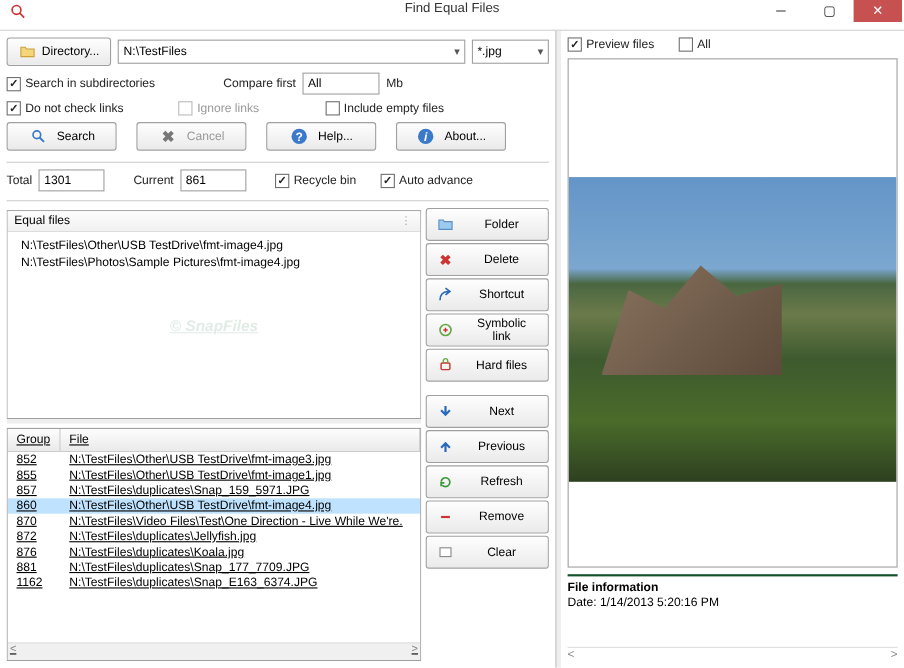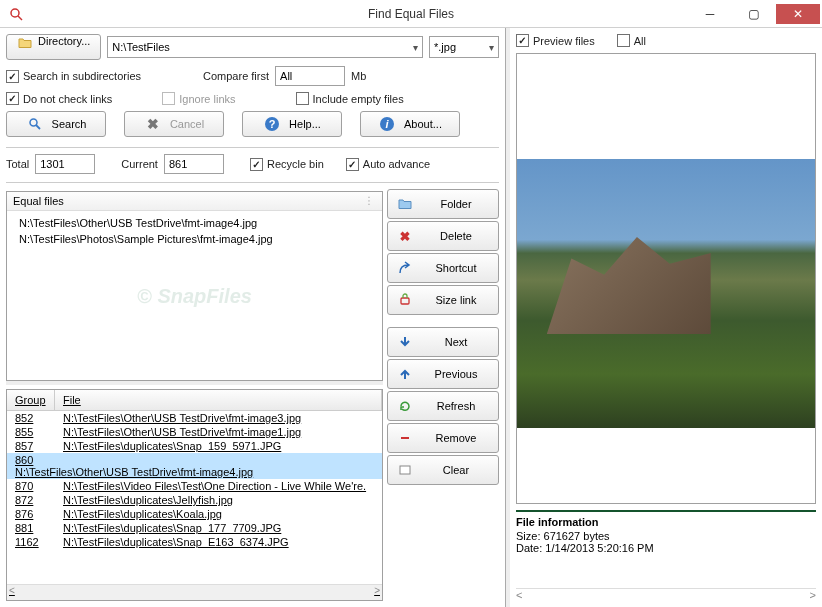--- a/index.html
+++ b/index.html
@@ -1,28 +1,28 @@
 <!DOCTYPE html>
 <html><head>
   <meta charset="utf-8">
   <style>
     * { box-sizing: border-box; margin: 0; padding: 0; }
     body { font-family: "Segoe UI", Tahoma, sans-serif; font-size: 11px; background: #fff; width: 822px; height: 607px; overflow: hidden; }
-    .titlebar { height: 28px; background: #fff; display: flex; align-items: center; position: relative; border-bottom: 1px solid #d0d0d0; gap: 44px; }
+    .titlebar { height: 28px; background: #fff; display: flex; position: relative; border-bottom: 1px solid #d0d0d0; gap: 44px; }
     .titlebar .icon { width: 20px; height: 20px; margin-left: 6px; display: flex; align-items: center; justify-content: center; }
     .titlebar .title { position: absolute; left: 50%; transform: translateX(-50%); font-size: 12px; color: #333; }
     .titlebar .controls { margin-left: auto; display: flex; }
     .titlebar .controls .btn { width: 44px; height: 20px; display: flex; align-items: center; justify-content: center; font-size: 12px; }
     .titlebar .controls .btn.close { background: #c75050; color: #fff; width: 44px; height: 20px; margin-right: 2px;}
     .titlebar .controls .btn.min, .titlebar .controls .btn.max { color: #222; }
     .main { display: flex; height: calc(100% - 28px); }
     .left-panel { width: 506px; padding: 6px; border-right: 1px solid #aaa; display: flex; flex-direction: column; }
     .right-panel { flex: 1; padding: 6px; display: flex; flex-direction: column; }
     .row { display: flex; align-items: center; margin-bottom: 6px; gap: 6px; }
-    .toolbar-btn { height: 26px; display: flex; align-items: flex-start; gap: 5px; padding: 0 10px; background: linear-gradient(#fefefe,#eaeaea); border: 1px solid #a0a0a0; border-radius: 3px; cursor: pointer; }
+    .toolbar-btn { height: 26px; display: flex; align-items: center; gap: 5px; padding: 0 10px; background: linear-gradient(#fefefe,#eaeaea); border: 1px solid #a0a0a0; border-radius: 3px; cursor: pointer; }
     .toolbar-btn .icon { width: 16px; height: 16px; display: flex; align-items: center; justify-content: center; }
     .dropdown { flex: 1; height: 22px; border: 1px solid #a0a0a0; padding: 0 18px 0 4px; background: #fff; position: relative; display: flex; align-items: center; }
     .dropdown::after { content: "▾"; position: absolute; right: 4px; font-size: 10px; color: #555; }
     .checkbox-row { display: flex; align-items: center; gap: 4px; margin-right: 16px; }
     .checkbox { width: 13px; height: 13px; border: 1px solid #707070; background: #fff; display: flex; align-items: center; justify-content: center; font-size: 10px; }
     .checkbox.checked::after { content: "✓"; color: #222; font-weight: bold; }
     .label { color: #222; }
     .label.disabled { color: #999; }
     .input { height: 20px; border: 1px solid #a0a0a0; padding: 0 4px; background: #fff; display: flex; align-items: center; }
     .toolbar-row { display: flex; gap: 18px; margin-bottom: 8px; }
@@ -37,36 +37,36 @@
     .splitter-h { height: 4px; background: #eee; cursor: ns-resize; }
     .file-list { border: 1px solid #a0a0a0; flex: 1; display: flex; flex-direction: column; overflow: hidden; margin-top: 4px; text-decoration: underline; }
     .file-list .headers { display: flex; background: linear-gradient(#fdfdfd,#eaeaea); border-bottom: 1px solid #ccc; }
     .file-list .headers .col { padding: 4px 8px; border-right: 1px solid #ccc; font-size: 11px; }
     .file-list .headers .col.group { width: 48px; }
     .file-list .headers .col.file { flex: 1; }
     .file-list .body { flex: 1; overflow: auto; background: #fff; }
     .file-list .data-row { display: flex; padding: 1px 0; }
     .file-list .data-row .col.group { width: 48px; padding-left: 8px; }
     .file-list .data-row .col.file { flex: 1; padding-left: 8px; white-space: nowrap; overflow: hidden; text-overflow: ellipsis; }
-    .file-list .data-row.selected { background: #bfe3ff; flex-direction: column; }
+    .file-list .data-row.selected { background: #bfe3ff; }
     .file-list .sb { height: 16px; background: #f0f0f0; border-top: 1px solid #ddd; display: flex; justify-content: space-between; padding: 0 2px; font-size: 10px; color: #888; }
     .mid-buttons { width: 112px; margin-left: 4px; display: flex; flex-direction: column; gap: 2px; }
     .mid-btn { height: 30px; display: flex; align-items: center; background: linear-gradient(#fefefe,#eaeaea); border: 1px solid #a0a0a0; border-radius: 3px; cursor: pointer; padding-left: 8px; gap: 10px; }
     .mid-btn .icon { width: 18px; height: 18px; display: flex; align-items: center; justify-content: center; font-size: 13px; }
     .mid-btn .txt { flex: 1; text-align: center; padding-right: 10px; }
     .preview-box { flex: 1; border: 1px solid #a0a0a0; background: #fff; display: flex; align-items: center; justify-content: center; overflow: hidden; }
     .preview-img { width: 100%; height: 60%; background: linear-gradient(to bottom, #6495c8 0%, #7ba7d0 30%, #4a6741 35%, #6b7a4a 45%, #3d5a2e 60%, #4a6b2a 80%, #2d4020 100%); position: relative; margin-top: 30px;}
     .preview-img::before { content: ""; position: absolute; top: 25%; left: 10%; width: 55%; height: 40%; background: linear-gradient(135deg, #8a7560, #5d4a3a); clip-path: polygon(0% 100%, 15% 30%, 35% 45%, 55% 10%, 75% 35%, 100% 25%, 100% 100%); }
     .file-info { margin-top: 6px; border-top: 2px solid #14532d; padding-top: 4px; font-size: 11px; }
     .file-info .heading { font-weight: bold; margin-bottom: 2px; }
     .file-info .line { padding: 0; }
     .splitter-v { width: 4px; background: #eee; cursor: ew-resize; }
     .row-mid { display: flex; flex: 1; overflow: hidden; }
     .left-mid { flex: 1; display: flex; flex-direction: column; overflow: hidden; }
-    .watermark { position: absolute; top: 50%; left: 50%; transform: translate(-50%,-50%); font-size: 20px; color: rgba(140,180,160,0.25); font-weight: bold; font-style: italic; pointer-events: none; }
+    .watermark { position: absolute; top: 50%; left: 50%; transform: translate(-50%,-50%); font-size: 14px; color: rgba(140,180,160,0.25); font-weight: bold; font-style: italic; pointer-events: none; text-decoration: underline; }
     .grip { color: #aaa; font-size: 10px; padding: 0 2px;}
     svg { display: block; }
   </style>
 </head>
 <body>
 
 <div class="titlebar">
   <span class="icon">
     <svg width="14" height="14" viewBox="0 0 14 14">
         <circle cx="6" cy="6" r="4" fill="none" stroke="#c33" stroke-width="1.5"></circle>
@@ -268,25 +268,34 @@
           <span class="icon">
               <svg width="14" height="14" viewBox="0 0 14 14">
                 <path d="M2 12 Q2 4 10 4 M7 1 L11 4 L7 7" fill="none" stroke="#2a6ab8" stroke-width="1.5"></path>
               </svg>
             </span>
           <span class="txt">Shortcut</span>
         </div>
         <div class="mid-btn">
           <span class="icon">
               <svg width="14" height="14" viewBox="0 0 14 14">
+                <circle cx="7" cy="7" r="5" fill="none" stroke="#6a4" stroke-width="1.5"></circle>
+                <path d="M5 7 L9 7 M7 5 L7 9" stroke="#c33" stroke-width="1.3"></path>
+              </svg>
+            </span>
+          <span class="txt">Symbolic link</span>
+        </div>
+        <div class="mid-btn">
+          <span class="icon">
+              <svg width="14" height="14" viewBox="0 0 14 14">
                 <rect x="3" y="5" width="8" height="6" rx="1" fill="none" stroke="#c33" stroke-width="1.3"></rect>
                 <path d="M5 5 v-2 a2 2 0 0 1 4 0 v2" fill="none" stroke="#6a4" stroke-width="1.3"></path>
               </svg>
             </span>
-          <span class="txt">Size link</span>
+          <span class="txt">Hard files</span>
         </div>
         <div style="height:8px"></div>
         <div class="mid-btn">
           <span class="icon">
               <svg width="14" height="14" viewBox="0 0 14 14">
                 <path d="M7 2 v7 M3 6 l4 4 l4 -4" fill="none" stroke="#2a6ab8" stroke-width="2"></path>
               </svg>
             </span>
           <span class="txt">Next</span>
         </div>
@@ -337,21 +346,20 @@
       <div class="checkbox-row">
         <span class="checkbox"></span>
         <span class="label">All</span>
       </div>
     </div>
     <div class="preview-box">
       <div class="preview-img"></div>
     </div>
     <div class="file-info">
       <div class="heading">File information</div>
-      <div class="line">Size: 671627 bytes</div>
       <div class="line">Date: 1/14/2013 5:20:16 PM</div>
       <div style="height:30px"></div>
       <div style="display:flex;justify-content:space-between;color:#888;border-top:1px solid #ddd;margin-top:4px">
           <span>&lt;</span>
           <span>&gt;</span>
         </div>
     </div>
   </div>
 </div>
 

